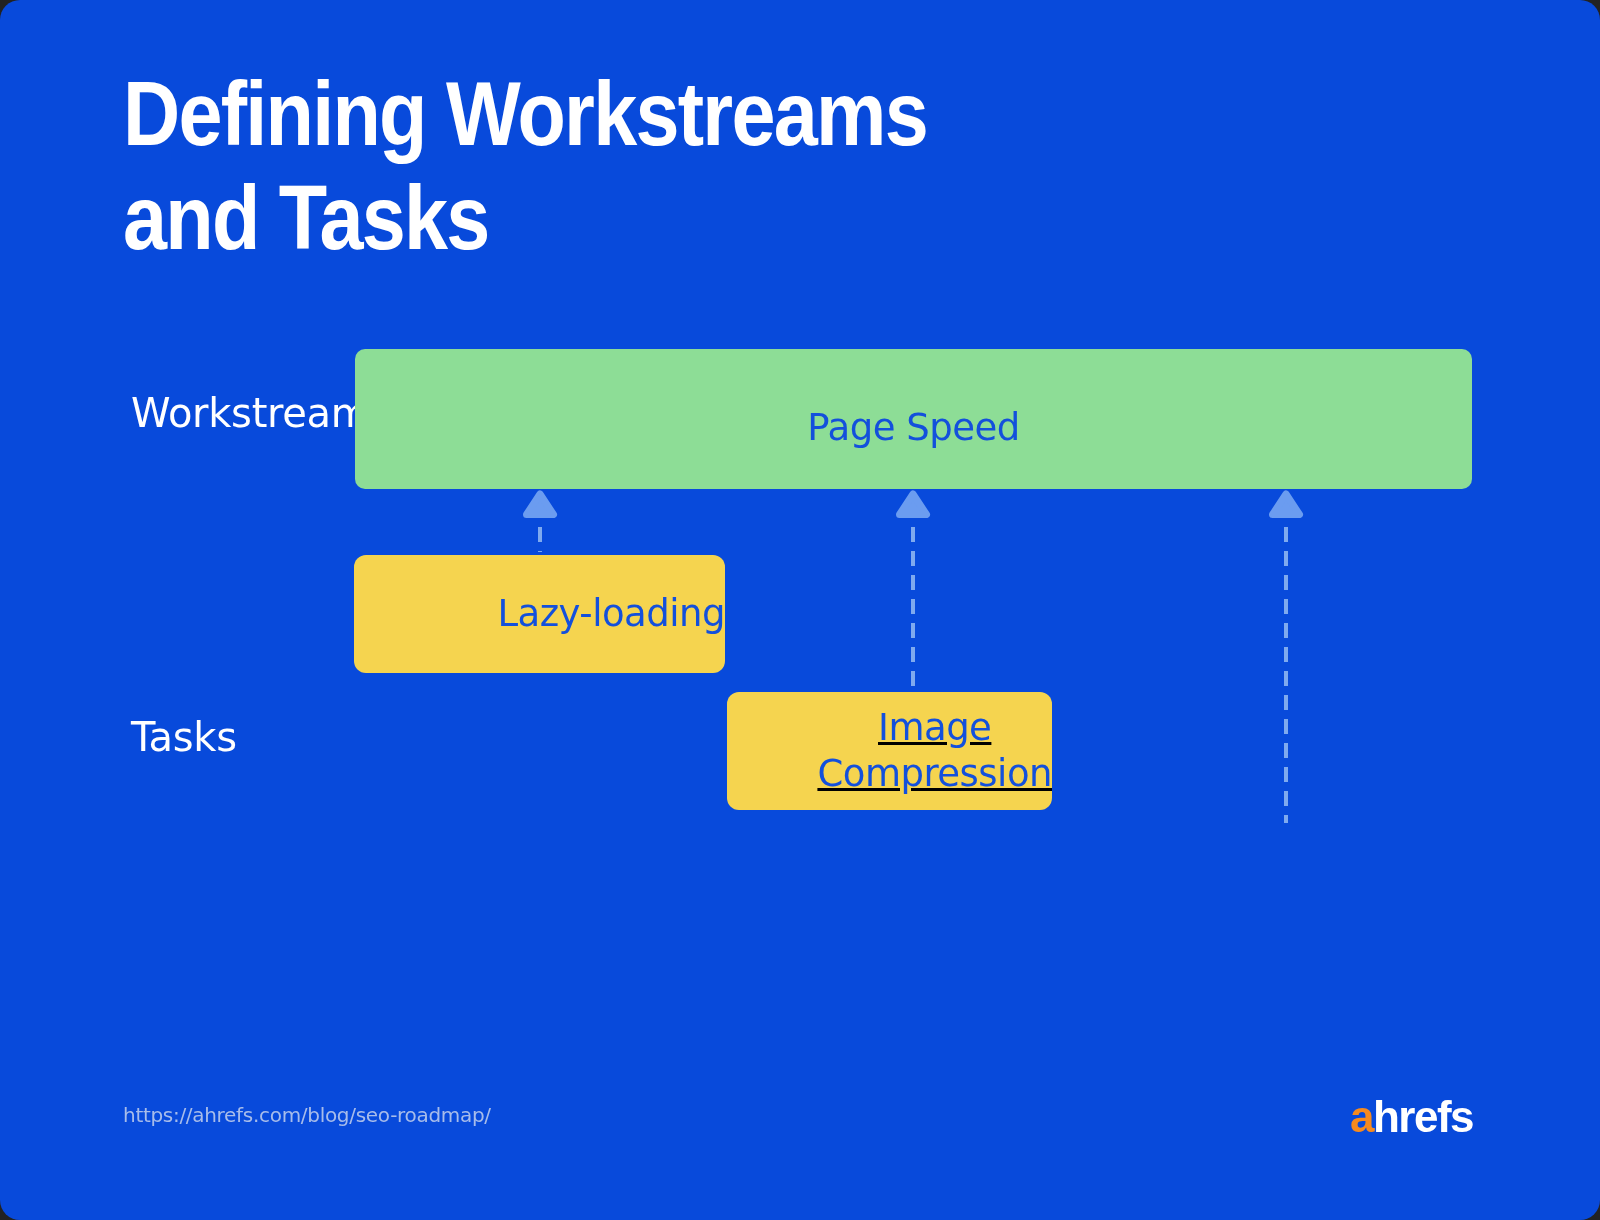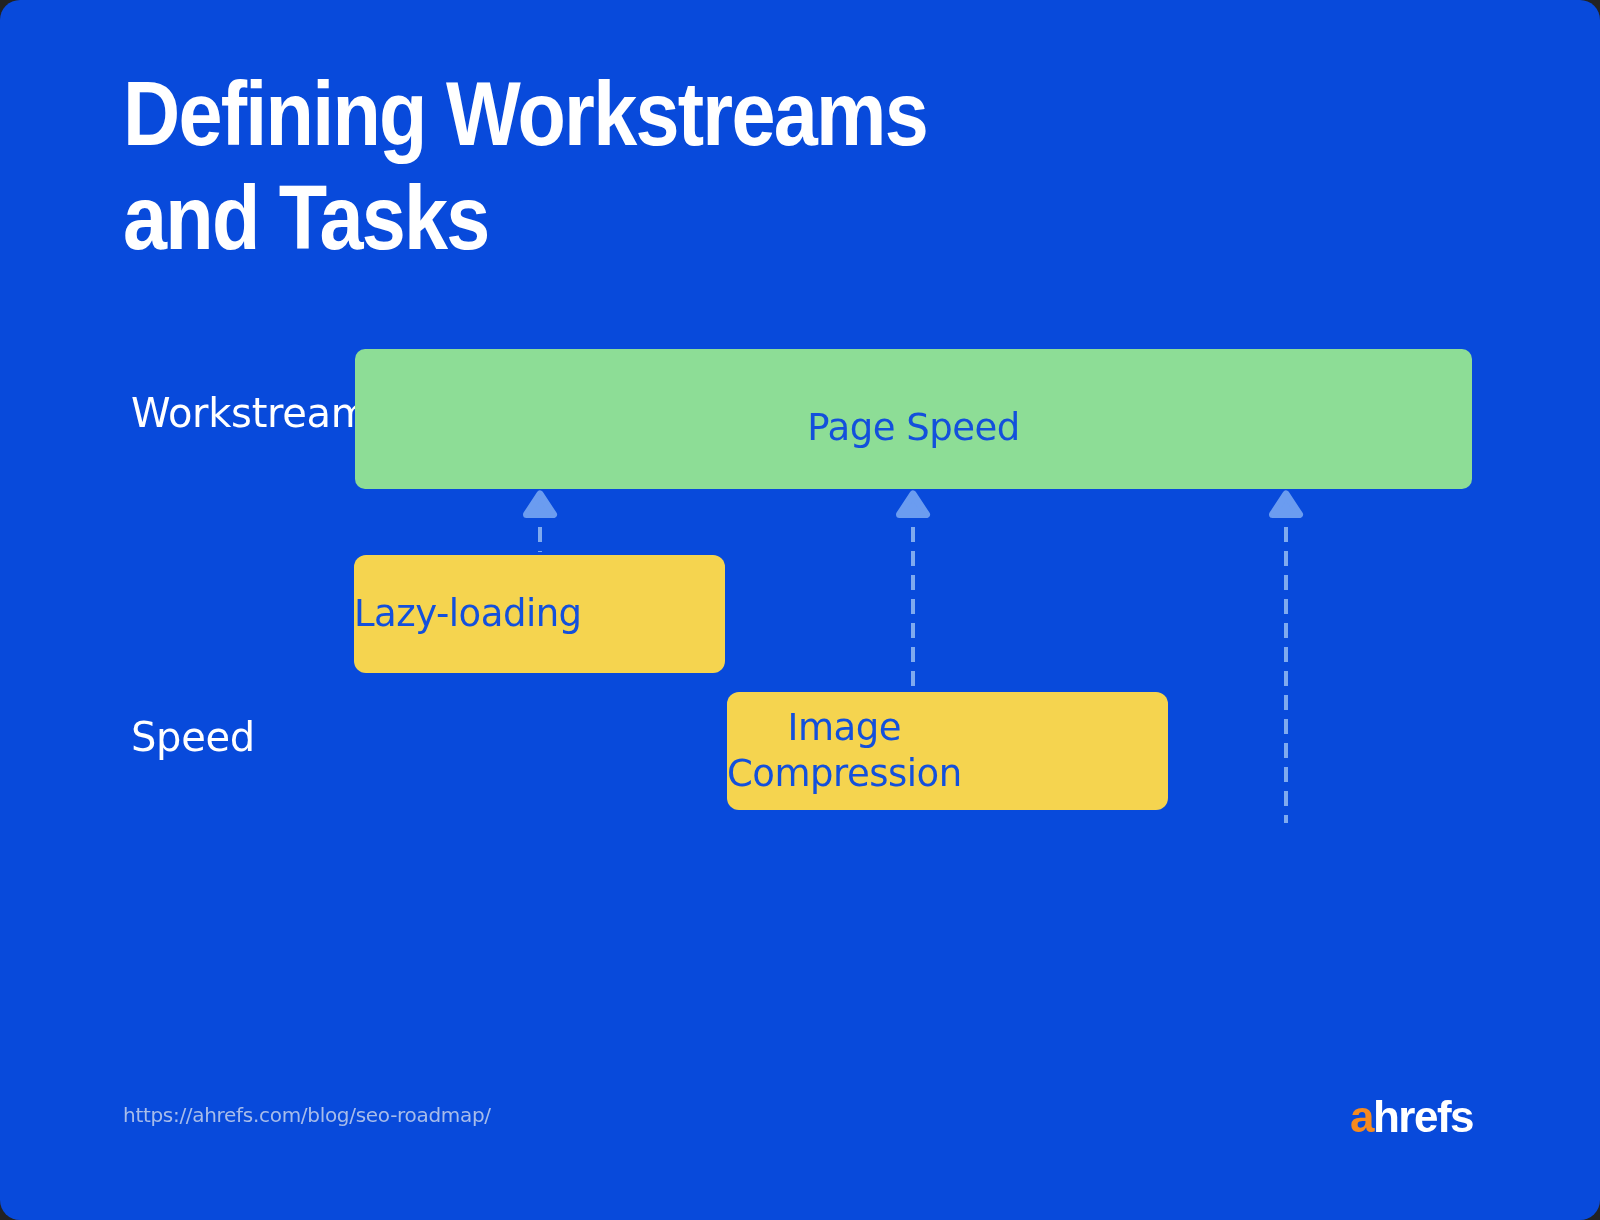--- a/index.html
+++ b/index.html
@@ -66,32 +66,32 @@
     margin-top: 16px;
   }
 
   
   .task-box {
     position: absolute;
     background: var(--task_yellow, #F5D44F);
     border-radius: 12px;
     display: flex;
     align-items: center;
-    justify-content: flex-start;
+    justify-content: flex-end;
     text-align: center;
   }
   .task-box .task-text {
     color: var(--text_blue, #1350DC);
     font-size: 37px;
     line-height: 46px;
     letter-spacing: -0.5px;
     white-space: pre-line;
   }
   .task-box.t0 { left: 354px;  top: 555px; width: 371px; height: 118px; }
-  .task-box.t1 { left: 727px;  top: 692px; width: 441px; height: 118px; }
+  .task-box.t1 { left: 727px;  top: 692px; width: 325px; height: 118px; text-decoration: underline; }
   .task-box.t2 { left: 1099px; top: 826px; width: 374px; height: 119px; }
 
   
   .arrowhead {
     position: absolute;
     width: 36px;
     height: 30px;
     color: var(--arrow_blue, #6B9CF0);
   }
   .arrowhead svg { display: block; width: 36px; height: 30px; }
@@ -139,21 +139,21 @@
 </head>
 <body>
 
 <div class="canvas" style="--background: #084ADB; --bar_green: #8DDD96; --task_yellow: #F5D44F; --text_blue: #1350DC; --arrow_blue: #6B9CF0; --dash_blue: #7FAAEF; --url_text: #A7BCEA; --logo_orange: #F68A1F; --white: #FFFFFF;">
 
   <div class="title" style="white-space: pre-line;">Defining Workstreams
 and Tasks</div>
 
   <div class="row-label workstream">Workstream</div>
 
-  <div class="row-label tasks">Speed</div>
+  <div class="row-label tasks">Tasks</div>
 
   <div class="workstream-bar">
     <span class="bar-text">Page Speed</span>
   </div>
 
   <span class="arrowhead a0">
     <svg viewBox="0 0 36 30" aria-hidden="true">
       <path d="M18 5 L31.5 25.5 H4.5 Z" fill="currentColor" stroke="currentColor" stroke-width="7" stroke-linejoin="round"></path>
     </svg>
   </span>

